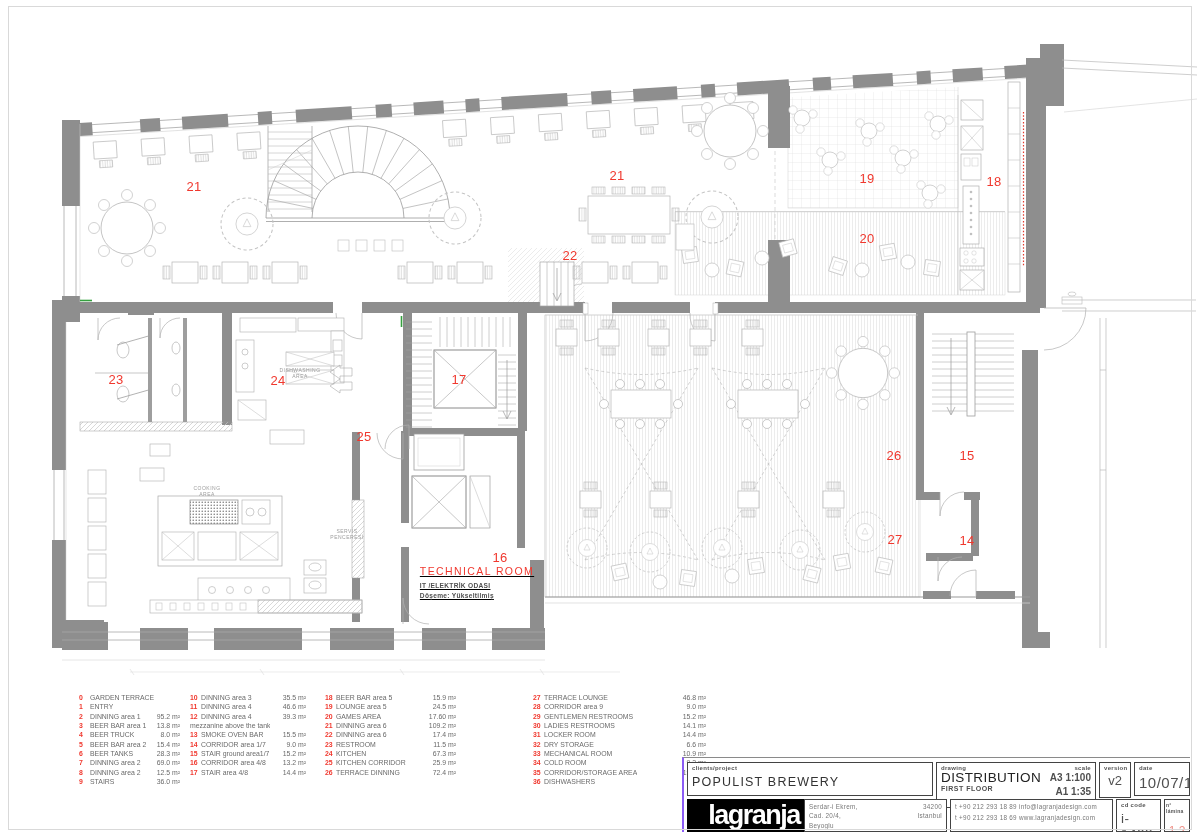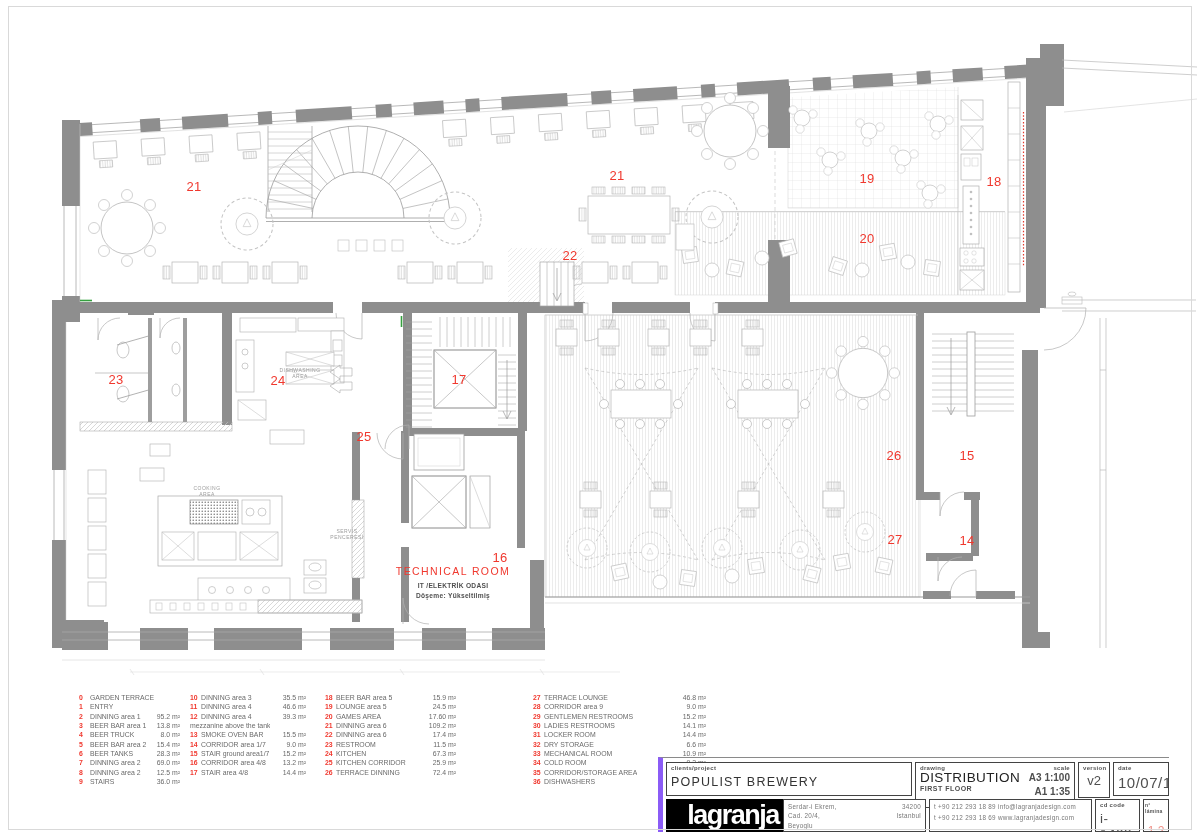--- a/index.html
+++ b/index.html
@@ -9,37 +9,37 @@
   .frame{position:absolute;inset:6px 8px;border:1px solid #d9d9d9;pointer-events:none;}
   svg.plan{position:absolute;left:0;top:0;}
 
   
   .plan-label{position:absolute;transform:translate(-50%,-50%);color:#f0382e;
               font-size:13px;letter-spacing:.3px;white-space:nowrap;}
   .area-text{position:absolute;transform:translate(-50%,-50%);color:#9c9c9c;
              font-size:5px;letter-spacing:.5px;white-space:nowrap;}
 
   
-  .tr-caption{position:absolute;left:453px;top:565px;transform:translateX(-50%);
-              text-align:center;white-space:nowrap;}
+  .tr-caption{position:absolute;left:477px;top:565px;transform:translateX(-50%);
+              text-align:left;white-space:nowrap;text-decoration:underline;}
   .tr-title{color:#f0382e;font-size:10.5px;letter-spacing:1.4px;margin-bottom:4px;}
   .tr-sub{color:#4f4f4f;font-size:6.6px;font-weight:bold;letter-spacing:.3px;line-height:1.55;}
 
   
   .legend{position:absolute;left:0;top:693px;width:100%;height:100px;
           font-size:6.9px;color:#6a6a6a;}
   .legend-col{position:absolute;top:0;}
   .lrow{display:flex;height:9.35px;line-height:9.45px;white-space:nowrap;}
   .lnum{color:#f0382e;font-weight:bold;min-width:11px;}
   .llab{overflow:hidden;}
   .larea{margin-left:auto;padding-left:4px;}
 
   
-  .titleblock{position:absolute;left:658px;top:757px;width:506px;height:74px;
-              color:#4f4f4f;border-left:5px solid #8b5cf6;border-top:1px solid #8a8a8a;}
+  .titleblock{position:absolute;left:682px;top:757px;width:506px;height:74px;
+              color:#4f4f4f;border-left:2px solid #8b5cf6;border-top:1px solid #8a8a8a;}
   .tb-cell{position:absolute;border:1px solid #434343;background:#fff;box-sizing:border-box;
            padding:2px 4px;overflow:hidden;}
   .tb-label{font-size:6px;font-weight:bold;color:#555;letter-spacing:.3px;}
   .tb-client{font-size:12.5px;letter-spacing:1.2px;color:#333;margin-top:4px;}
   .tb-drawing{font-size:13.5px;color:#222;letter-spacing:.4px;line-height:1;}
   .tb-drawsub{font-size:7px;font-weight:bold;letter-spacing:.5px;}
   .tb-scale{position:absolute;right:4px;top:2px;text-align:right;}
   .tb-scaleval{font-size:10px;font-weight:bold;line-height:1.35;}
   .tb-ver{font-size:13px;text-align:center;margin-top:2px;}
   .tb-date{font-size:15px;letter-spacing:.5px;margin-top:3px;white-space:nowrap;}

